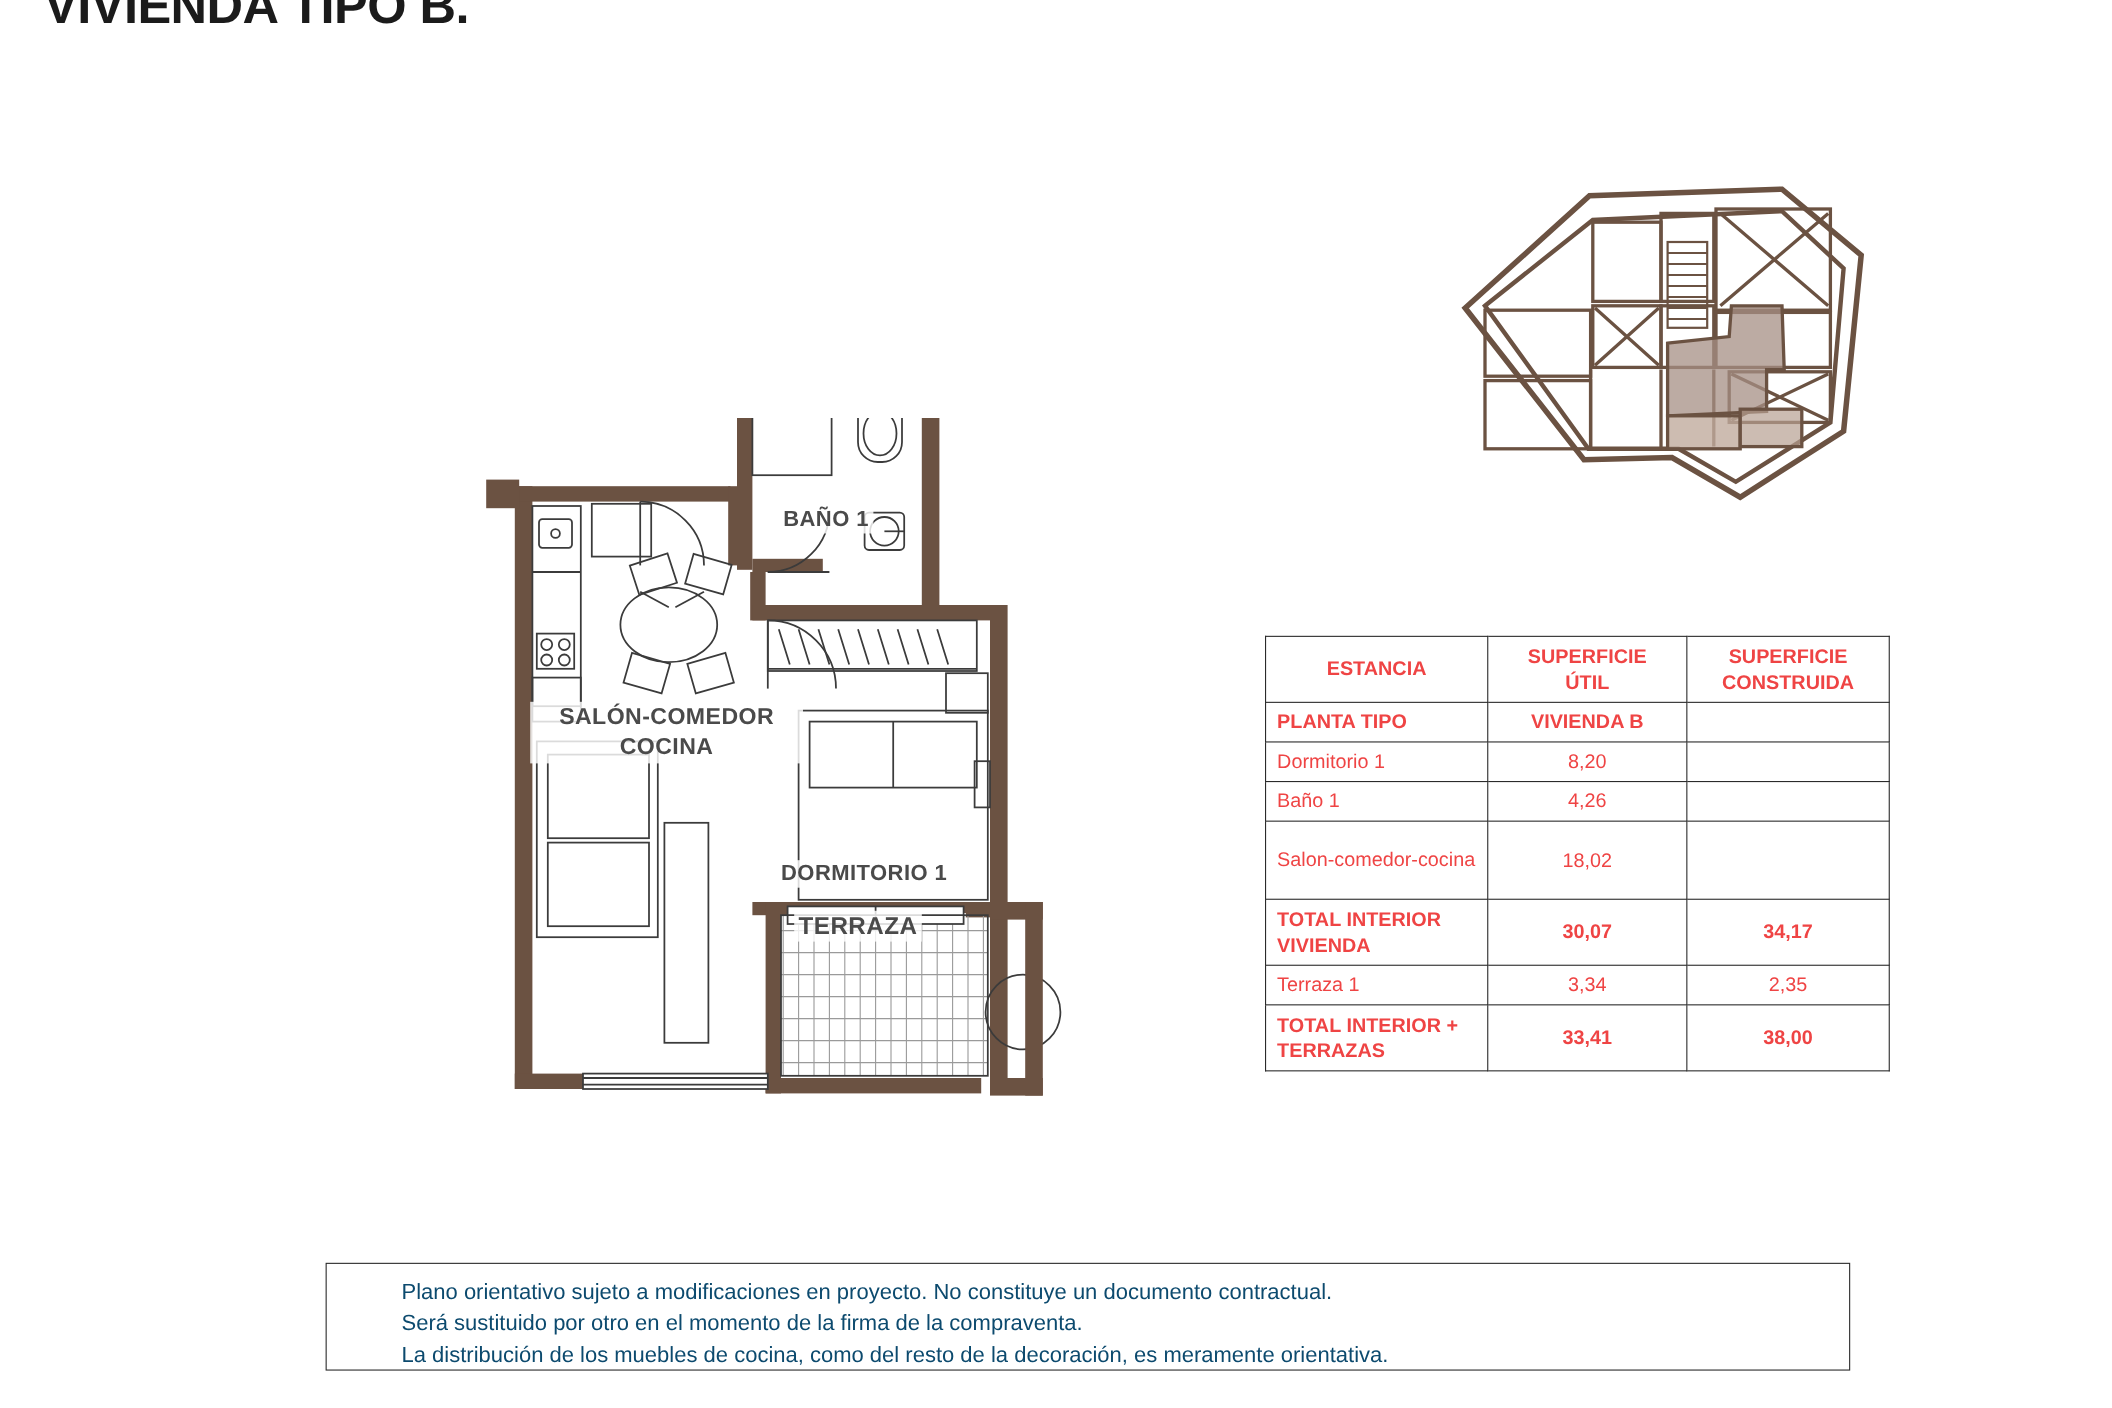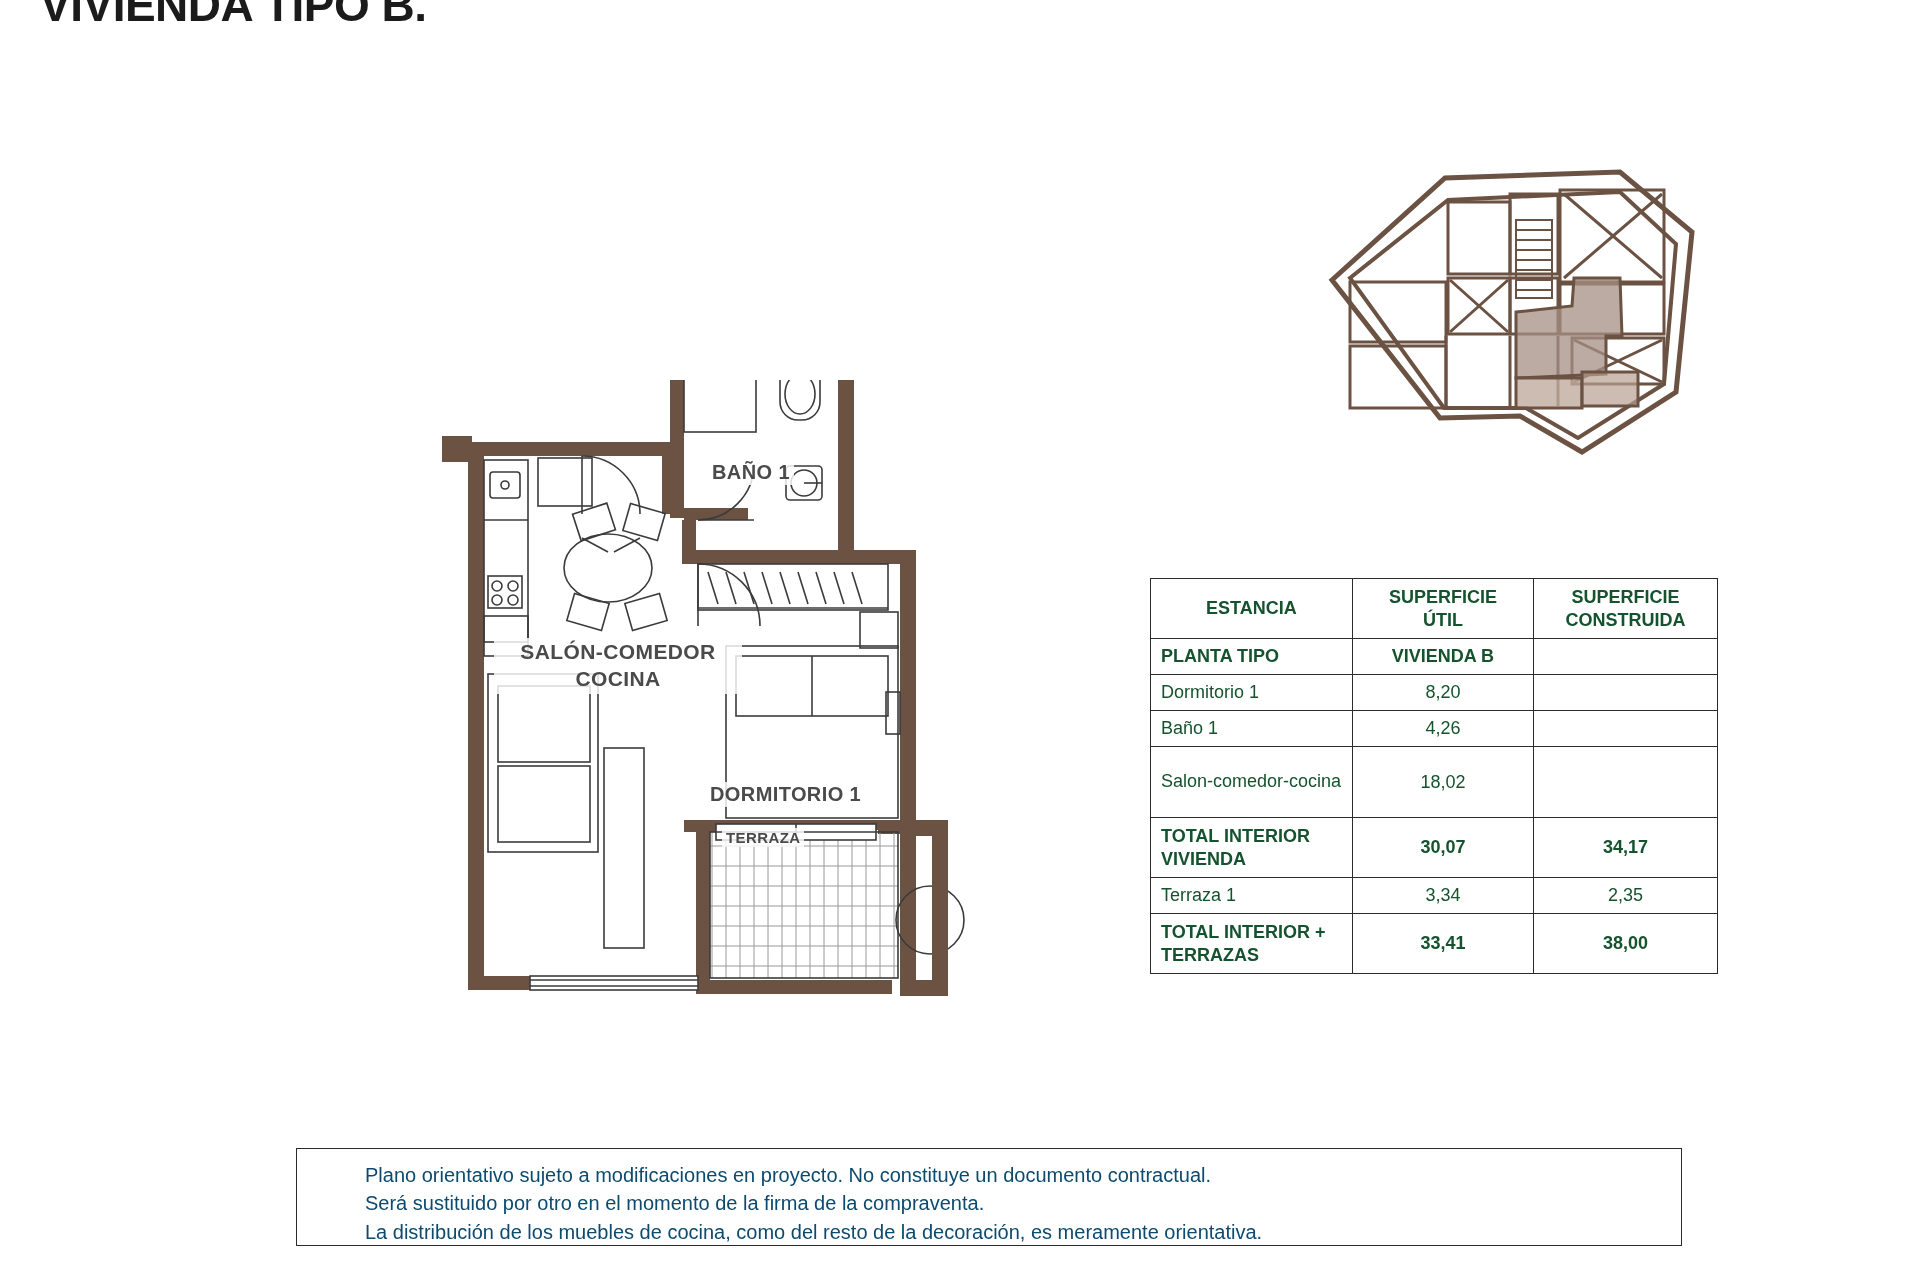--- a/index.html
+++ b/index.html
@@ -60,35 +60,35 @@
     font-weight: 700;
     color: #4a4a4a;
     letter-spacing: 0.4px;
     background: rgba(255,255,255,0.82);
     padding: 1px 4px;
     white-space: nowrap;
   }
   .label-bano   { left: 858px; top: 558px; font-size: 20px; }
   .label-salon  { left: 597px; top: 782px; font-size: 21px; text-align: center; line-height: 1.28; width: 240px; }
   .label-dorm   { left: 858px; top: 897px; font-size: 20px; }
-  .label-terraza{ left: 882px; top: 1010px; font-size: 15px; }
+  .label-terraza{ left: 882px; top: 1010px; font-size: 22px; }
 
   
   .table-wrap {
     position: absolute;
     left: 1150px;
     top: 578px;
     width: 568px;
   }
   table.areas {
     border-collapse: collapse;
     width: 100%;
     font-family: "Liberation Sans", sans-serif;
     font-size: 18px;
-    color: #14532d;
+    color: #ef4444;
   }
   table.areas td, table.areas th {
     border: 1.6px solid #2b2b2b;
     padding: 7px 10px;
     vertical-align: middle;
   }
   table.areas th {
     font-weight: 700;
     text-align: center;
     font-size: 18px;
@@ -289,21 +289,21 @@
       </g>
 
       <g fill="#6b5242">
         <rect x="470" y="440" width="48" height="16"></rect>
         <rect x="502" y="440" width="16" height="176"></rect>
         <rect x="470" y="600" width="48" height="16"></rect>
       </g>
     </svg>
 
     <div class="room-label label-bano" style="left:278px; top:80px;">BAÑO 1</div>
-    <div class="room-label label-salon" style="left:64px; top:258px; width:240px; text-align:center;">
+    <div class="room-label label-salon" style="left:52px; top:258px; width:240px; text-align:center;">
       <span>SALÓN-COMEDOR</span><br>
       <span>COCINA</span>
     </div>
     <div class="room-label label-dorm" style="left:276px; top:402px;">DORMITORIO 1</div>
     <div class="room-label label-terraza" style="left:292px; top:448px;">TERRAZA</div>
   </div>
 
   <div class="table-wrap">
     <table class="areas">
       <thead>

